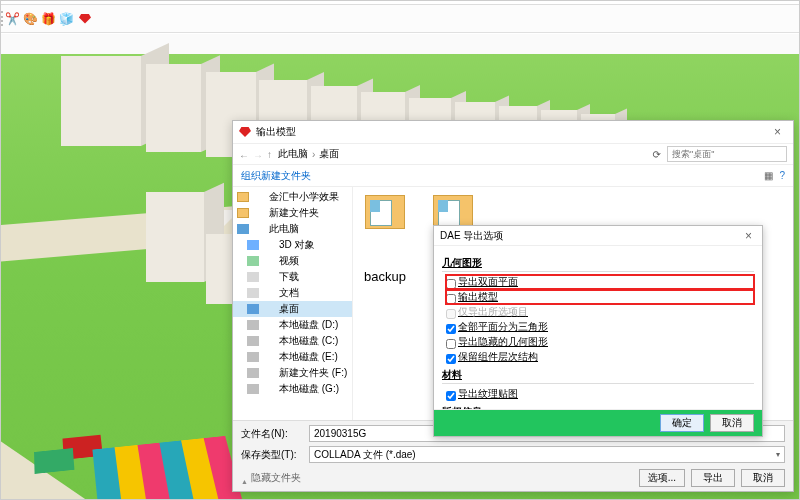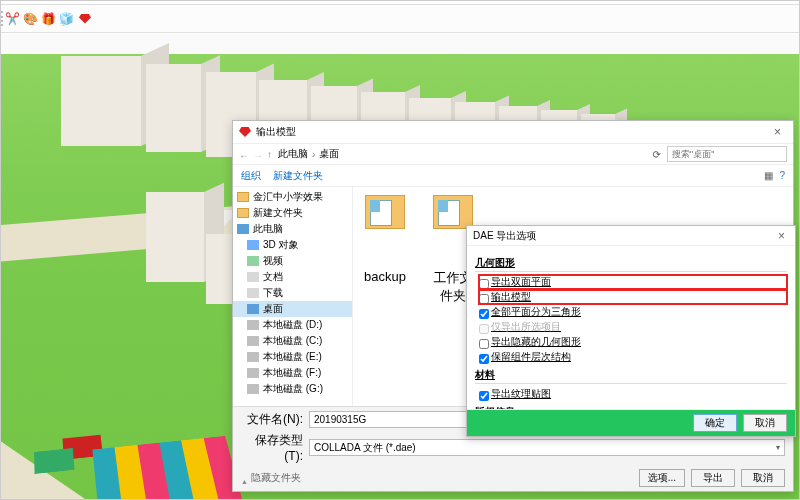--- a/index.html
+++ b/index.html
@@ -40,27 +40,27 @@
 .modal { position: absolute; top: 120px; left: 232px; width: 562px; height: 372px; background: #fff; border: 1px solid #bbb; box-shadow: 0 2px 10px rgba(0,0,0,.2); font-size: 10px; display: flex; flex-direction: column; }
 .modal-title { height: 22px; display: flex; align-items: center; padding: 0 6px; gap: 5px; }
 .modal-title .close { margin-left: auto; font-size: 12px; color: #666; cursor: pointer; padding: 0 6px; }
 .addr { height: 22px; border-top: 1px solid #eee; border-bottom: 1px solid #eee; display: flex; align-items: center; gap: 6px; padding: 0 6px; }
 .addr .nav { display: flex; gap: 4px; color: #888; }
 .addr .crumb { flex: 1; display: flex; align-items: center; gap: 4px; }
 .addr .crumb span.sep::before { content: "›"; color: #888; }
 .addr .refresh { color:#555; cursor:pointer; }
 .addr .search { width: 120px; height: 16px; border: 1px solid #ccc; font-size: 9px; padding: 0 4px; color: #888; }
 
-.tool-row { height: 22px; border-bottom: 1px solid #eee; display: flex; align-items: center; gap: 12px; padding: 0 8px; }
+.tool-row { height: 22px; border-bottom: 1px solid #eee; display: flex; align-items: center; padding: 0 8px; }
 .tool-row .link { color: #0066cc; cursor: pointer; }
 .tool-row .right { margin-left: auto; display: flex; gap: 6px; color: #666; }
 
 .body { flex: 1; display: flex; min-height: 0; }
 .tree { width: 120px; border-right: 1px solid #eee; overflow: hidden; padding: 2px 0; }
-.tree-item { display: flex; align-items: center; gap: 4px; padding: 1px 4px 1px 14px; white-space: nowrap; cursor: pointer; }
+.tree-item { display: flex; align-items: center; gap: 20px; padding: 1px 4px 1px 14px; white-space: nowrap; cursor: pointer; }
 .tree-item.top { padding-left: 4px; }
 .tree-item.sel { background: #cde6f7; }
 .tree-item .ico { width: 12px; height: 10px; display:inline-block; }
 .ico.folder{background:#f5c36a;border:1px solid #d2a040;}
 .ico.pc{background:#5aa0d8;}
 .ico.cube{background:#6eb0ff;}
 .ico.pic{background:#8fd4a0;}
 .ico.doc{background:#d8d8d8;}
 .ico.dl{background:#d8d8d8;}
 .ico.mus{background:#8ec5f0;}
@@ -69,31 +69,31 @@
 
 .files { flex: 1; padding: 8px; display: flex; gap: 20px; align-items: flex-start; }
 .file { width: 48px; text-align: center; cursor: pointer; }
 .file .thumb { width: 40px; height: 34px; margin: 0 auto 3px; background: #f5c36a; border: 1px solid #d2a040; position: relative; }
 .file .thumb::before { content:""; position:absolute; left:4px; top:4px; width:20px; height:24px; background:#fff; border:1px solid #7aa; }
 .file .thumb::after  { content:""; position:absolute; left:4px; top:4px; width:10px; height:12px; background:#7abfe0; }
 .file .lbl { font-size: 13px; word-break: break-all; margin-top: 40px; }
 
 .foot { border-top: 1px solid #ddd; background: #f3f3f3; padding: 4px 8px; display: flex; flex-direction: column; gap: 4px; }
 .foot-row { display: flex; align-items: center; gap: 6px; }
-.foot-row label { width: 62px; text-align: right; font-size: 12px; }
+.foot-row label { width: 62px; text-align: left; font-size: 10px; }
 .foot-row .field { flex: 1; height: 17px; border: 1px solid #bbb; background: #fff; display: flex; align-items: center; padding: 0 4px; font-size: 10px; position: relative; }
 .foot-row .field.sel::after { content:"▾"; position:absolute; right:4px; color:#666; font-size:8px; }
 .foot-bottom { display: flex; align-items: center; gap: 6px; padding-top: 2px; }
 .foot-bottom .hide { font-size: 10px; color: #666; cursor: pointer; display:flex; align-items:flex-end; gap:3px; }
 .foot-bottom .hide::before{content:"▲"; font-size:7px; color:#888;}
 .foot-bottom .spacer { flex: 1; }
 .btn { height: 18px; min-width: 44px; padding: 0 8px; border: 1px solid #aaa; background: #f4f4f4; font-size: 10px; cursor: pointer; }
 
 
-.opts { position: absolute; top: 225px; left: 466px; width: 330px; height: 212px; background: #fff; border: 1px solid #bbb; box-shadow: 0 2px 8px rgba(0,0,0,.25); font-size: 10px; display: flex; flex-direction: column; }
+.opts { position: absolute; top: 225px; left: 433px; width: 330px; height: 212px; background: #fff; border: 1px solid #bbb; box-shadow: 0 2px 8px rgba(0,0,0,.25); font-size: 10px; display: flex; flex-direction: column; }
 .opts-title { height: 20px; display: flex; align-items: center; padding: 0 6px; border-bottom: 1px solid #eee; }
 .opts-title .x { margin-left: auto; font-size: 12px; color: #666; cursor: pointer; padding: 0 4px; }
 .opts-body { flex: 1; padding: 6px 8px; overflow: hidden; text-decoration: underline; }
 .grp { margin-bottom: 4px; }
 .grp h4 { font-size: 10px; font-weight: bold; border-bottom: 1px solid #ddd; padding-bottom: 1px; margin: 4px 0 3px; }
 .chk { display: flex; align-items: flex-end; gap: 2px; margin: 1px 0 1px 4px; cursor: pointer; white-space: nowrap; }
 .chk input { width: 10px; height: 10px; }
 .chk.dis { color: #aaa; }
 .hl { outline: 2px solid #e22; outline-offset: -1px; padding-right:40px; }
 .opts-foot { display: flex; justify-content: flex-end; gap: 6px; padding: 4px 8px; border-top: 1px solid #eee; background:#22c55e; }
@@ -257,46 +257,46 @@
         </div>
         <div class="tree-item">
           <span class="ico cube"></span>
           <span>3D 对象</span>
         </div>
         <div class="tree-item">
           <span class="ico pic"></span>
           <span>视频</span>
         </div>
         <div class="tree-item">
+          <span class="ico dl"></span>
+          <span>下载</span>
+        </div>
+        <div class="tree-item">
           <span class="ico doc"></span>
           <span>文档</span>
-        </div>
-        <div class="tree-item">
-          <span class="ico dl"></span>
-          <span>下载</span>
         </div>
         <div class="tree-item sel">
           <span class="ico desk"></span>
           <span>桌面</span>
         </div>
         <div class="tree-item">
           <span class="ico drive"></span>
           <span>本地磁盘 (D:)</span>
         </div>
         <div class="tree-item">
           <span class="ico drive"></span>
           <span>本地磁盘 (C:)</span>
         </div>
         <div class="tree-item">
           <span class="ico drive"></span>
           <span>本地磁盘 (E:)</span>
         </div>
         <div class="tree-item">
           <span class="ico drive"></span>
-          <span>本地磁盘 (F:)</span>
+          <span>新建文件夹 (F:)</span>
         </div>
         <div class="tree-item">
           <span class="ico drive"></span>
           <span>本地磁盘 (G:)</span>
         </div>
       </div>
     <div class="files" id="files">
         <div class="file">
           <div class="thumb"></div>
           <div class="lbl">backup</div>
@@ -341,27 +341,27 @@
       <div class="grp">
         <h4>几何图形</h4>
         <label class="chk hl">
           <input type="checkbox" style="">
           <span>导出双面平面</span>
         </label>
         <label class="chk hl">
           <input type="checkbox" style="">
           <span>输出模型</span>
         </label>
+        <label class="chk dis">
+          <input type="checkbox" disabled="" style="">
+          <span>仅导出所选项目</span>
+        </label>
         <label class="chk">
           <input type="checkbox" checked="" style="">
           <span>全部平面分为三角形</span>
-        </label>
-        <label class="chk dis">
-          <input type="checkbox" disabled="" style="">
-          <span>仅导出所选项目</span>
         </label>
         <label class="chk">
           <input type="checkbox" style="">
           <span>导出隐藏的几何图形</span>
         </label>
         <label class="chk">
           <input type="checkbox" checked="" style="">
           <span>保留组件层次结构</span>
         </label>
       </div>

